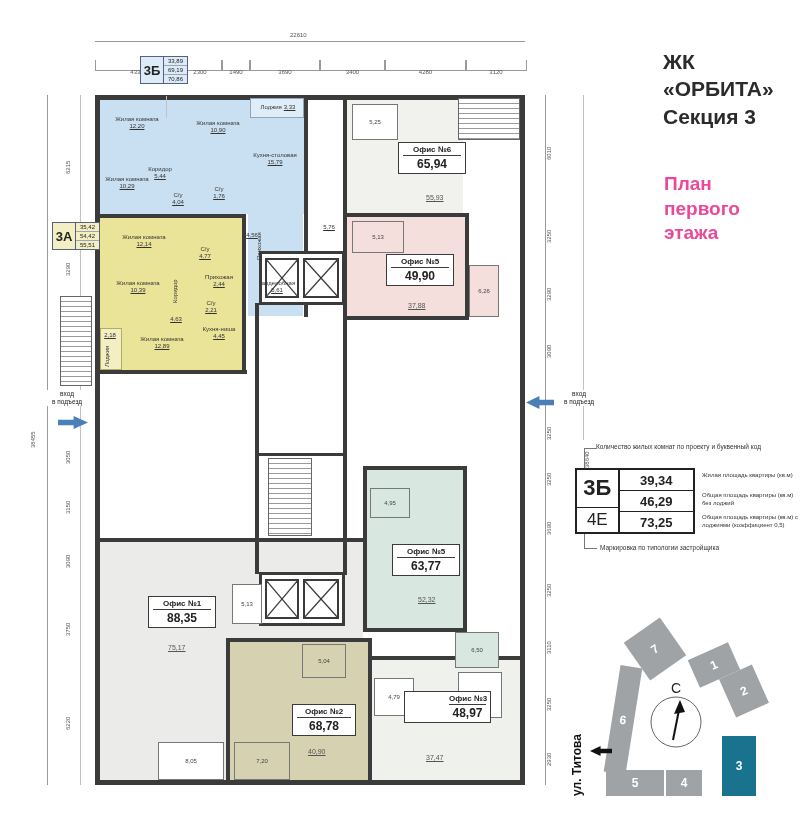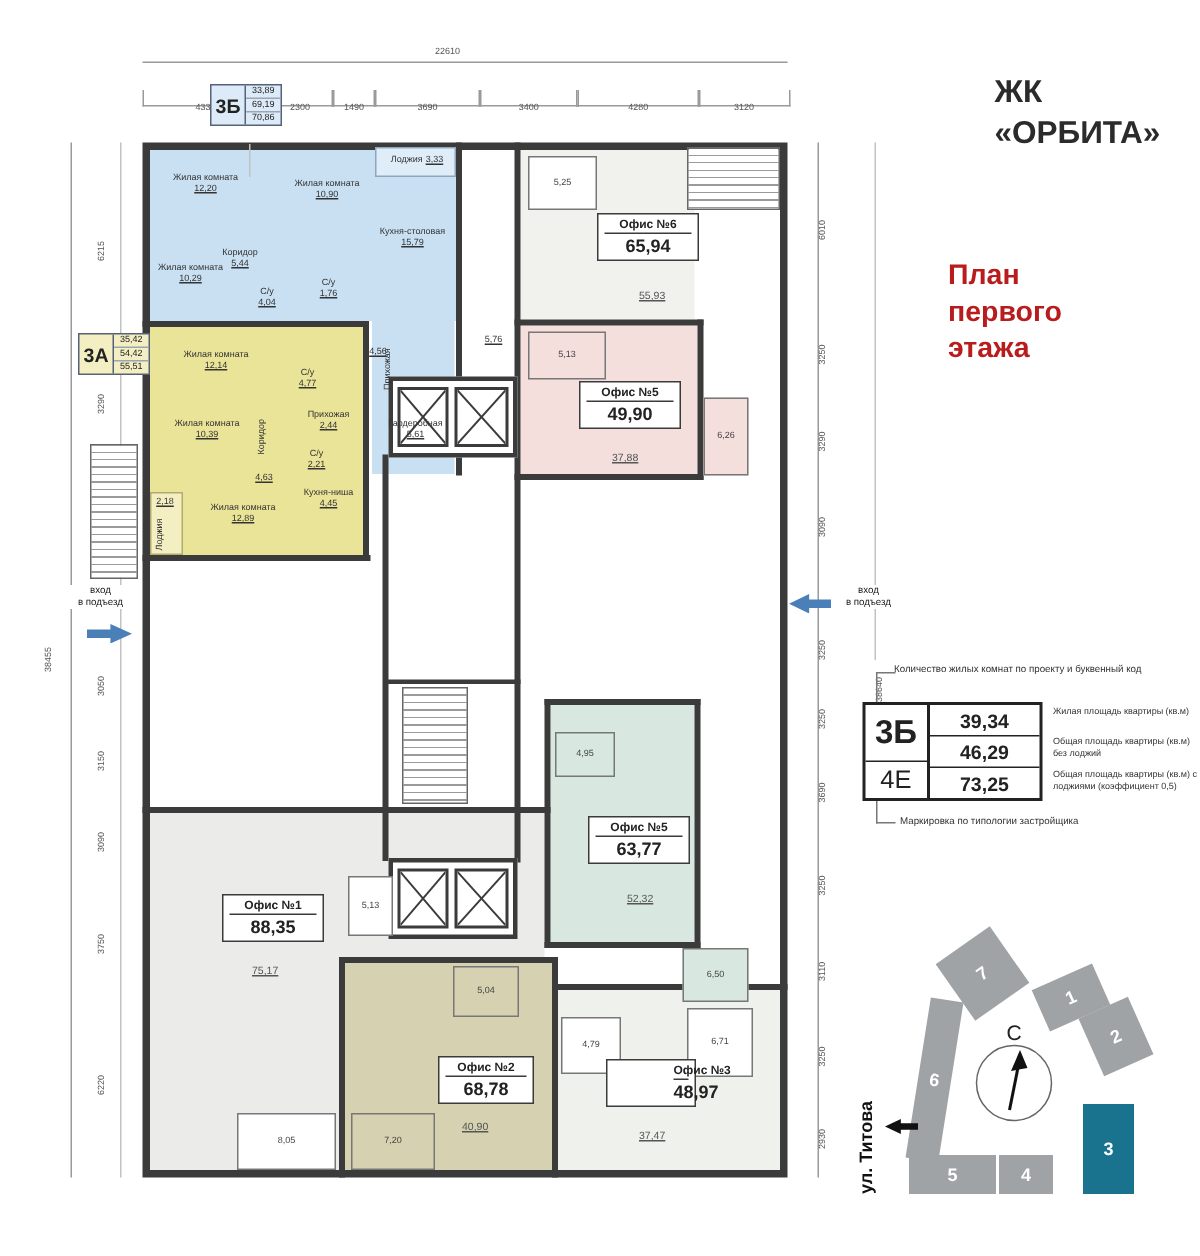--- a/index.html
+++ b/index.html
@@ -36,21 +36,21 @@
   .xbox svg{width:100%;height:100%;display:block;}
   .stairs{position:absolute;border:1px solid #666;box-sizing:border-box;
           background:repeating-linear-gradient(180deg,#fff 0 4px,#9a9a9a 4px 5px);}
   .entr{position:absolute;font-size:6.5px;line-height:1.25;text-align:center;background:#fff;color:#222;}
   .arrow-r{position:absolute;background:#4a7fb8;clip-path:polygon(0 28%,52% 28%,52% 0,100% 50%,52% 100%,52% 72%,0 72%);}
   .arrow-l{position:absolute;background:#4a7fb8;clip-path:polygon(100% 28%,48% 28%,48% 0,0 50%,48% 100%,48% 72%,100% 72%);}
   .arrow-l.black{background:#111;}
   
   .title-line{font-size:21px;font-weight:bold;color:#2b2b2b;line-height:1.3;margin-left:31px;}
   .floors-line{font-size:18px;color:#333;line-height:1.4;}
-  .plan-line{font-size:19px;font-weight:bold;color:#b91c1c;line-height:1.3;}
+  .plan-line{font-size:19px;font-weight:bold;color:#ec4899;line-height:1.3;margin-left:32px;}
   .lg-note{position:absolute;font-size:6.5px;color:#333;}
   .lg-bracket{position:absolute;}
   .lg-card{position:absolute;display:flex;border:2px solid #222;background:#fff;box-sizing:border-box;}
   .lg-codes{display:flex;flex-direction:column;width:42px;border-right:2px solid #222;}
   .lg-code-a{flex:3;display:flex;align-items:center;justify-content:center;font-size:22px;font-weight:bold;}
   .lg-code-b{flex:2;display:flex;align-items:center;justify-content:center;font-size:17px;border-top:1px solid #222;}
   .lg-vals{display:flex;flex-direction:column;width:76px;}
   .lg-vals div{flex:1;display:flex;align-items:center;justify-content:center;font-size:13px;font-weight:bold;border-bottom:1px solid #222;}
   .lg-vals div:last-child{border-bottom:none;}
   .lg-desc{position:absolute;font-size:6px;color:#333;line-height:1.3;}
@@ -259,21 +259,21 @@
     <div class="oc-val">88,35</div>
   </div>
   <div class="marea" style="left:168px;top:644px;">75,17</div>
 
   <div class="office-card" style="left:292px;top:704px;width:64px;">
     <div class="oc-name">Офис №2</div>
     <div class="oc-val">68,78</div>
   </div>
   <div class="marea" style="left:308px;top:748px;">40,90</div>
 
-  <div class="office-card" style="left:404px;top:706px;width:60px;padding-left:44px;">
+  <div class="office-card" style="left:404px;top:691px;width:87px;padding-left:44px;">
     <div class="oc-name">Офис №3</div>
     <div class="oc-val">48,97</div>
   </div>
   <div class="marea" style="left:426px;top:754px;">37,47</div>
 
   <div class="apt-card" style="left:140px;top:56px;background:#dcebf7;">
     <div class="apt-code">3Б</div>
     <div class="apt-vals">
       <div>33,89</div>
       <div>69,19</div>
@@ -299,20 +299,21 @@
 
   <div class="arrow-l" style="left:526px;top:396px;width:28px;height:13px;"></div>
   <div class="entr" style="left:556px;top:390px;width:46px;">
     <span>вход</span><br>
     <span>в подъезд</span>
   </div>
 
   <div class="abs" style="left:632px;top:48px;">
     <div class="title-line">ЖК</div>
     <div class="title-line">«ОРБИТА»</div>
+    <div class="title-line">Секция 3</div>
   </div>
   <div class="abs" style="left:632px;top:172px;">
     <div class="plan-line">План</div>
     <div class="plan-line">первого</div>
     <div class="plan-line">этажа</div>
   </div>
 
   <div class="lg-note" style="left:596px;top:443px;width:200px;">Количество жилых комнат по проекту и буквенный код</div>
   <div class="lg-bracket" style="left:584px;top:448px;width:12px;height:20px;border-left:1px solid #777;border-top:1px solid #777;"></div>
   <div class="lg-card" style="left:575px;top:468px;width:120px;height:66px;">

